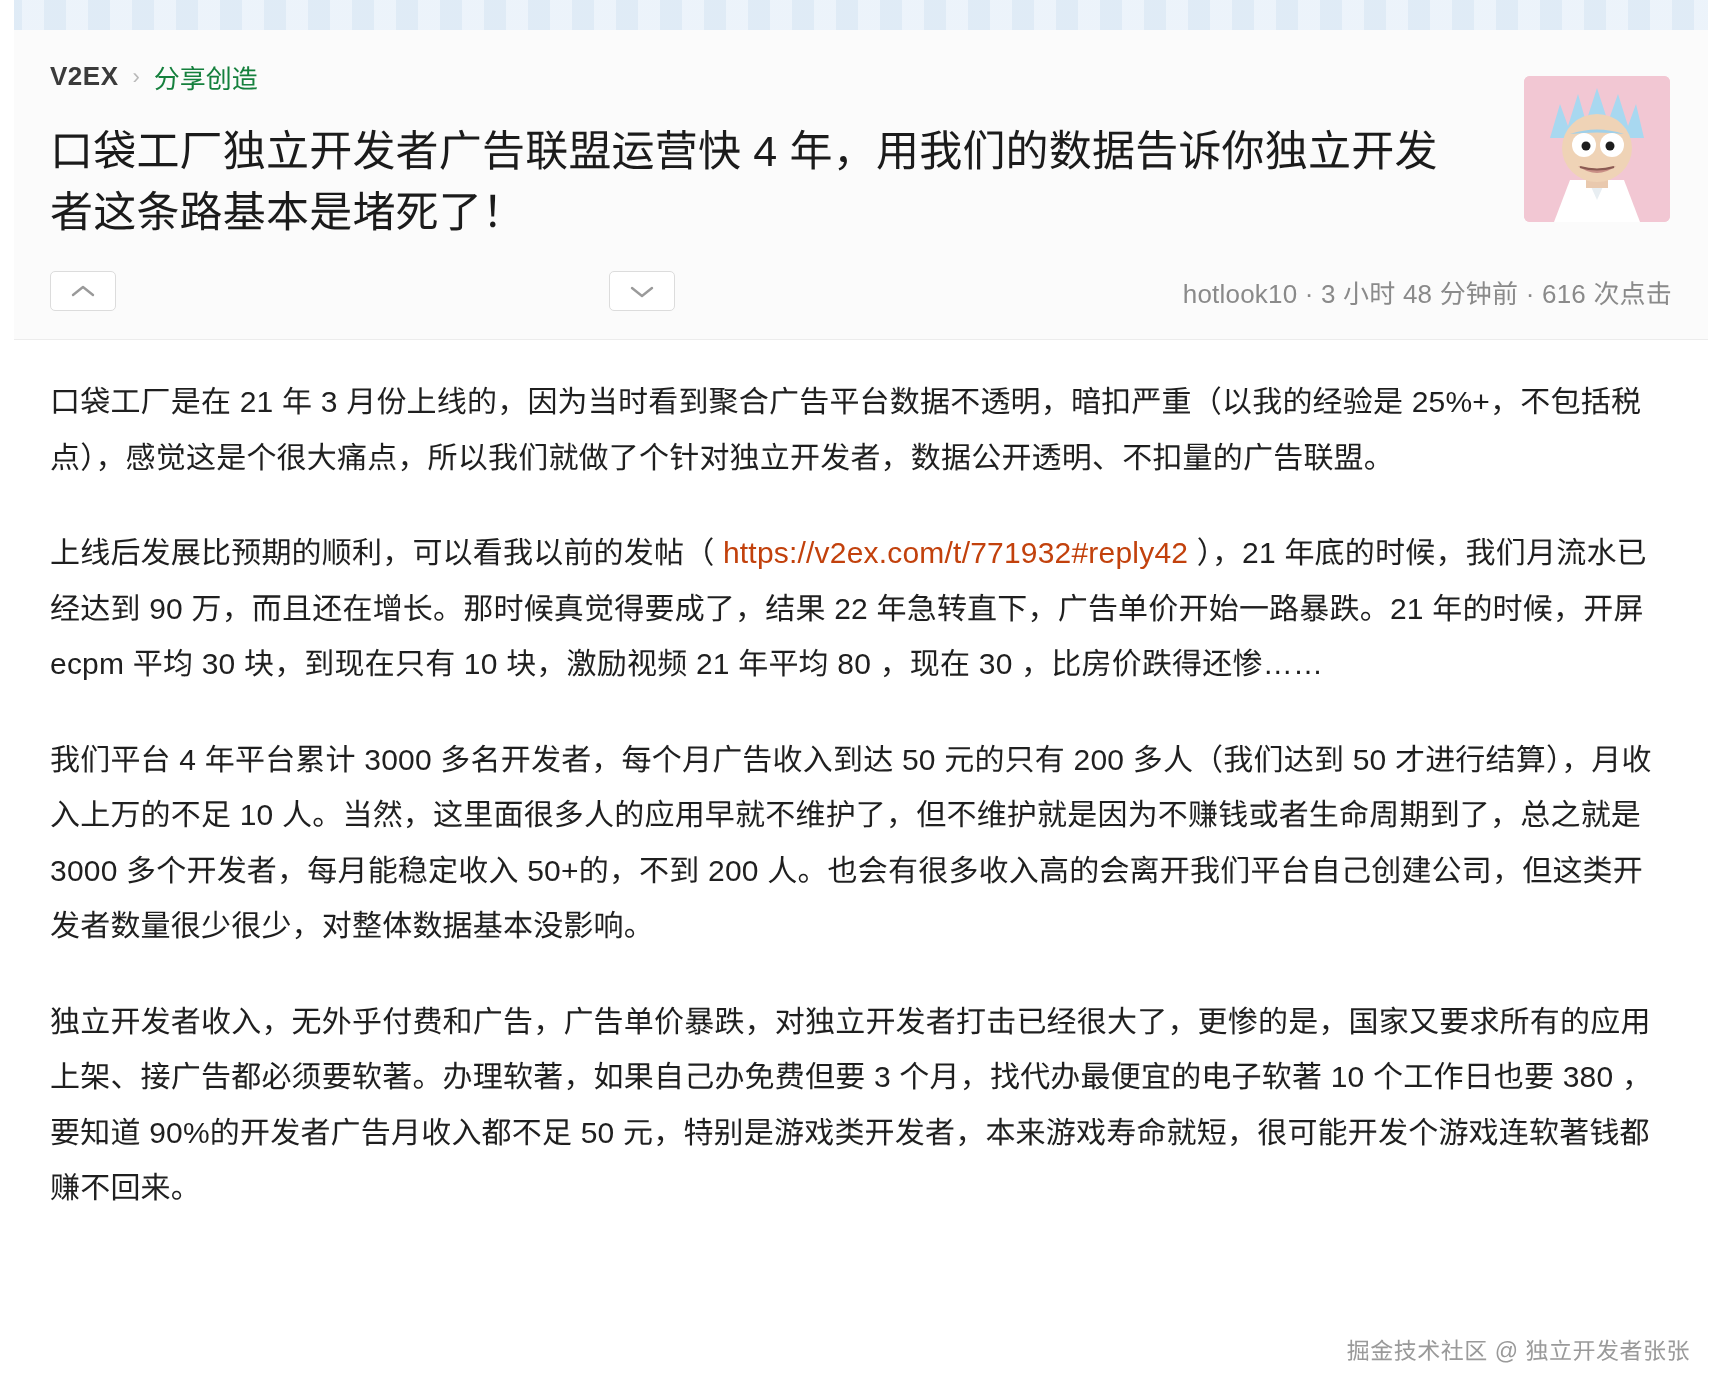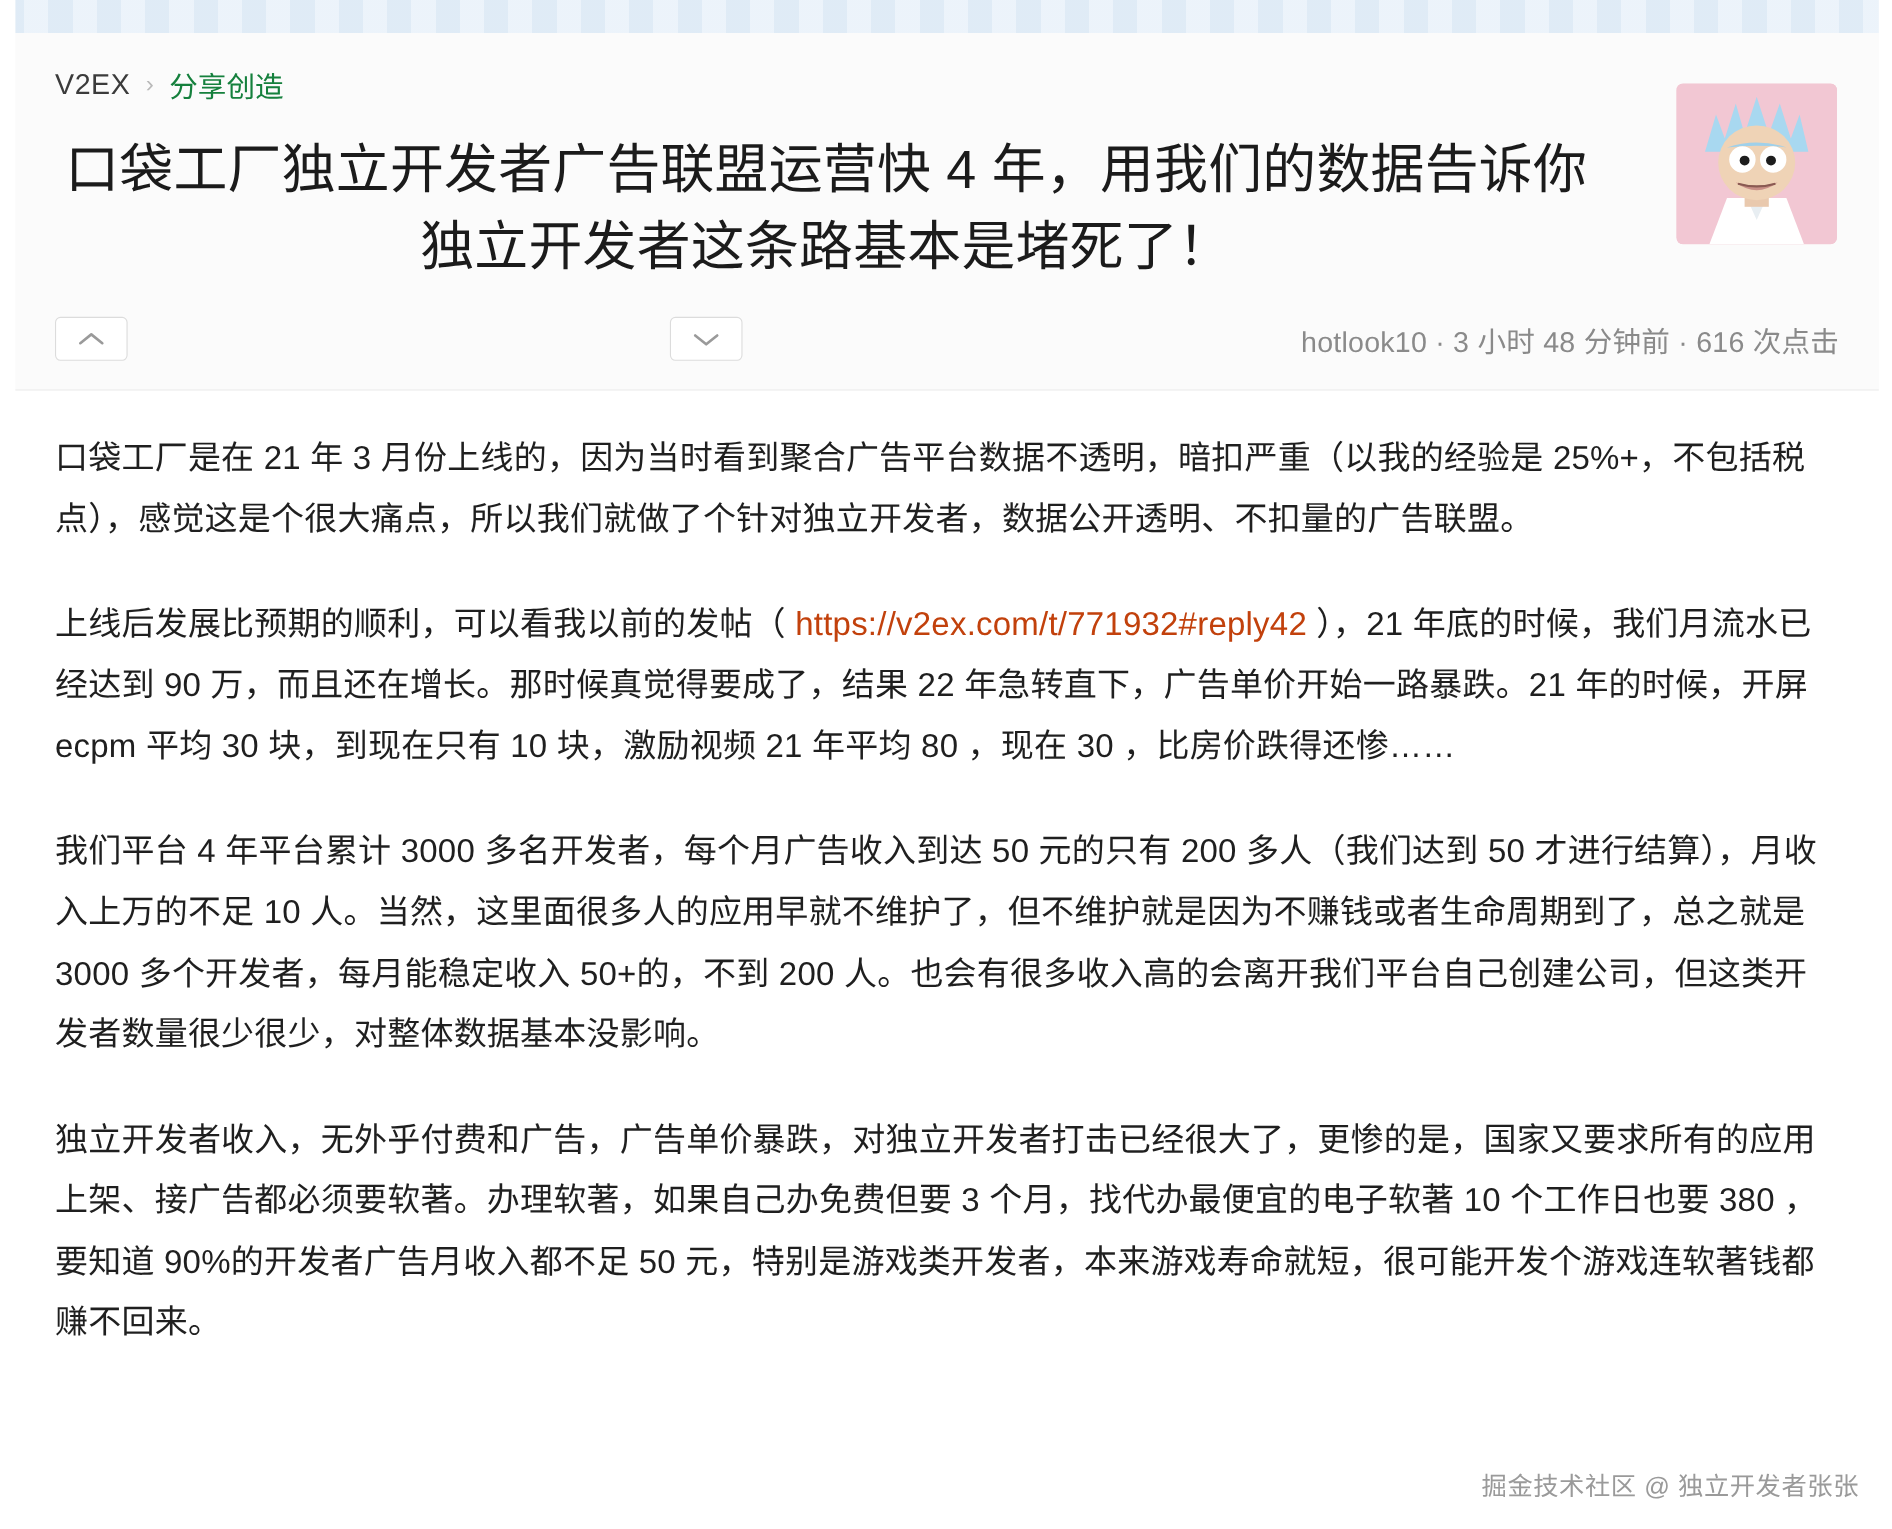--- a/index.html
+++ b/index.html
@@ -63,38 +63,37 @@
   .breadcrumb {
     display: flex;
     align-items: center;
     gap: 14px;
     font-size: 26px;
     color: #6b6b6b;
     margin-bottom: 26px;
   }
   .breadcrumb .crumb-home {
     color: #3b3b3b;
-    font-weight: 400;
+    font-weight: 700;
     letter-spacing: .5px;
     text-decoration: none;
   }
   .breadcrumb .sep { color: #b9b9b9; font-size: 22px; }
   .breadcrumb .crumb-node {
     color: #15803d;
     text-decoration: none;
   }
 
   .post-title {
-    font-size: 49px;
+    font-size: 43px;
     line-height: 1.42;
     color: #1b1b1b;
     font-weight: 400;
     margin: 0 220px 28px 0;
     letter-spacing: .2px;
-    text-align: center;
   }
 
   .avatar {
     position: absolute;
     top: 46px;
     right: 38px;
     width: 146px;
     height: 146px;
     border-radius: 6px;
     background: #f3c9d4;

